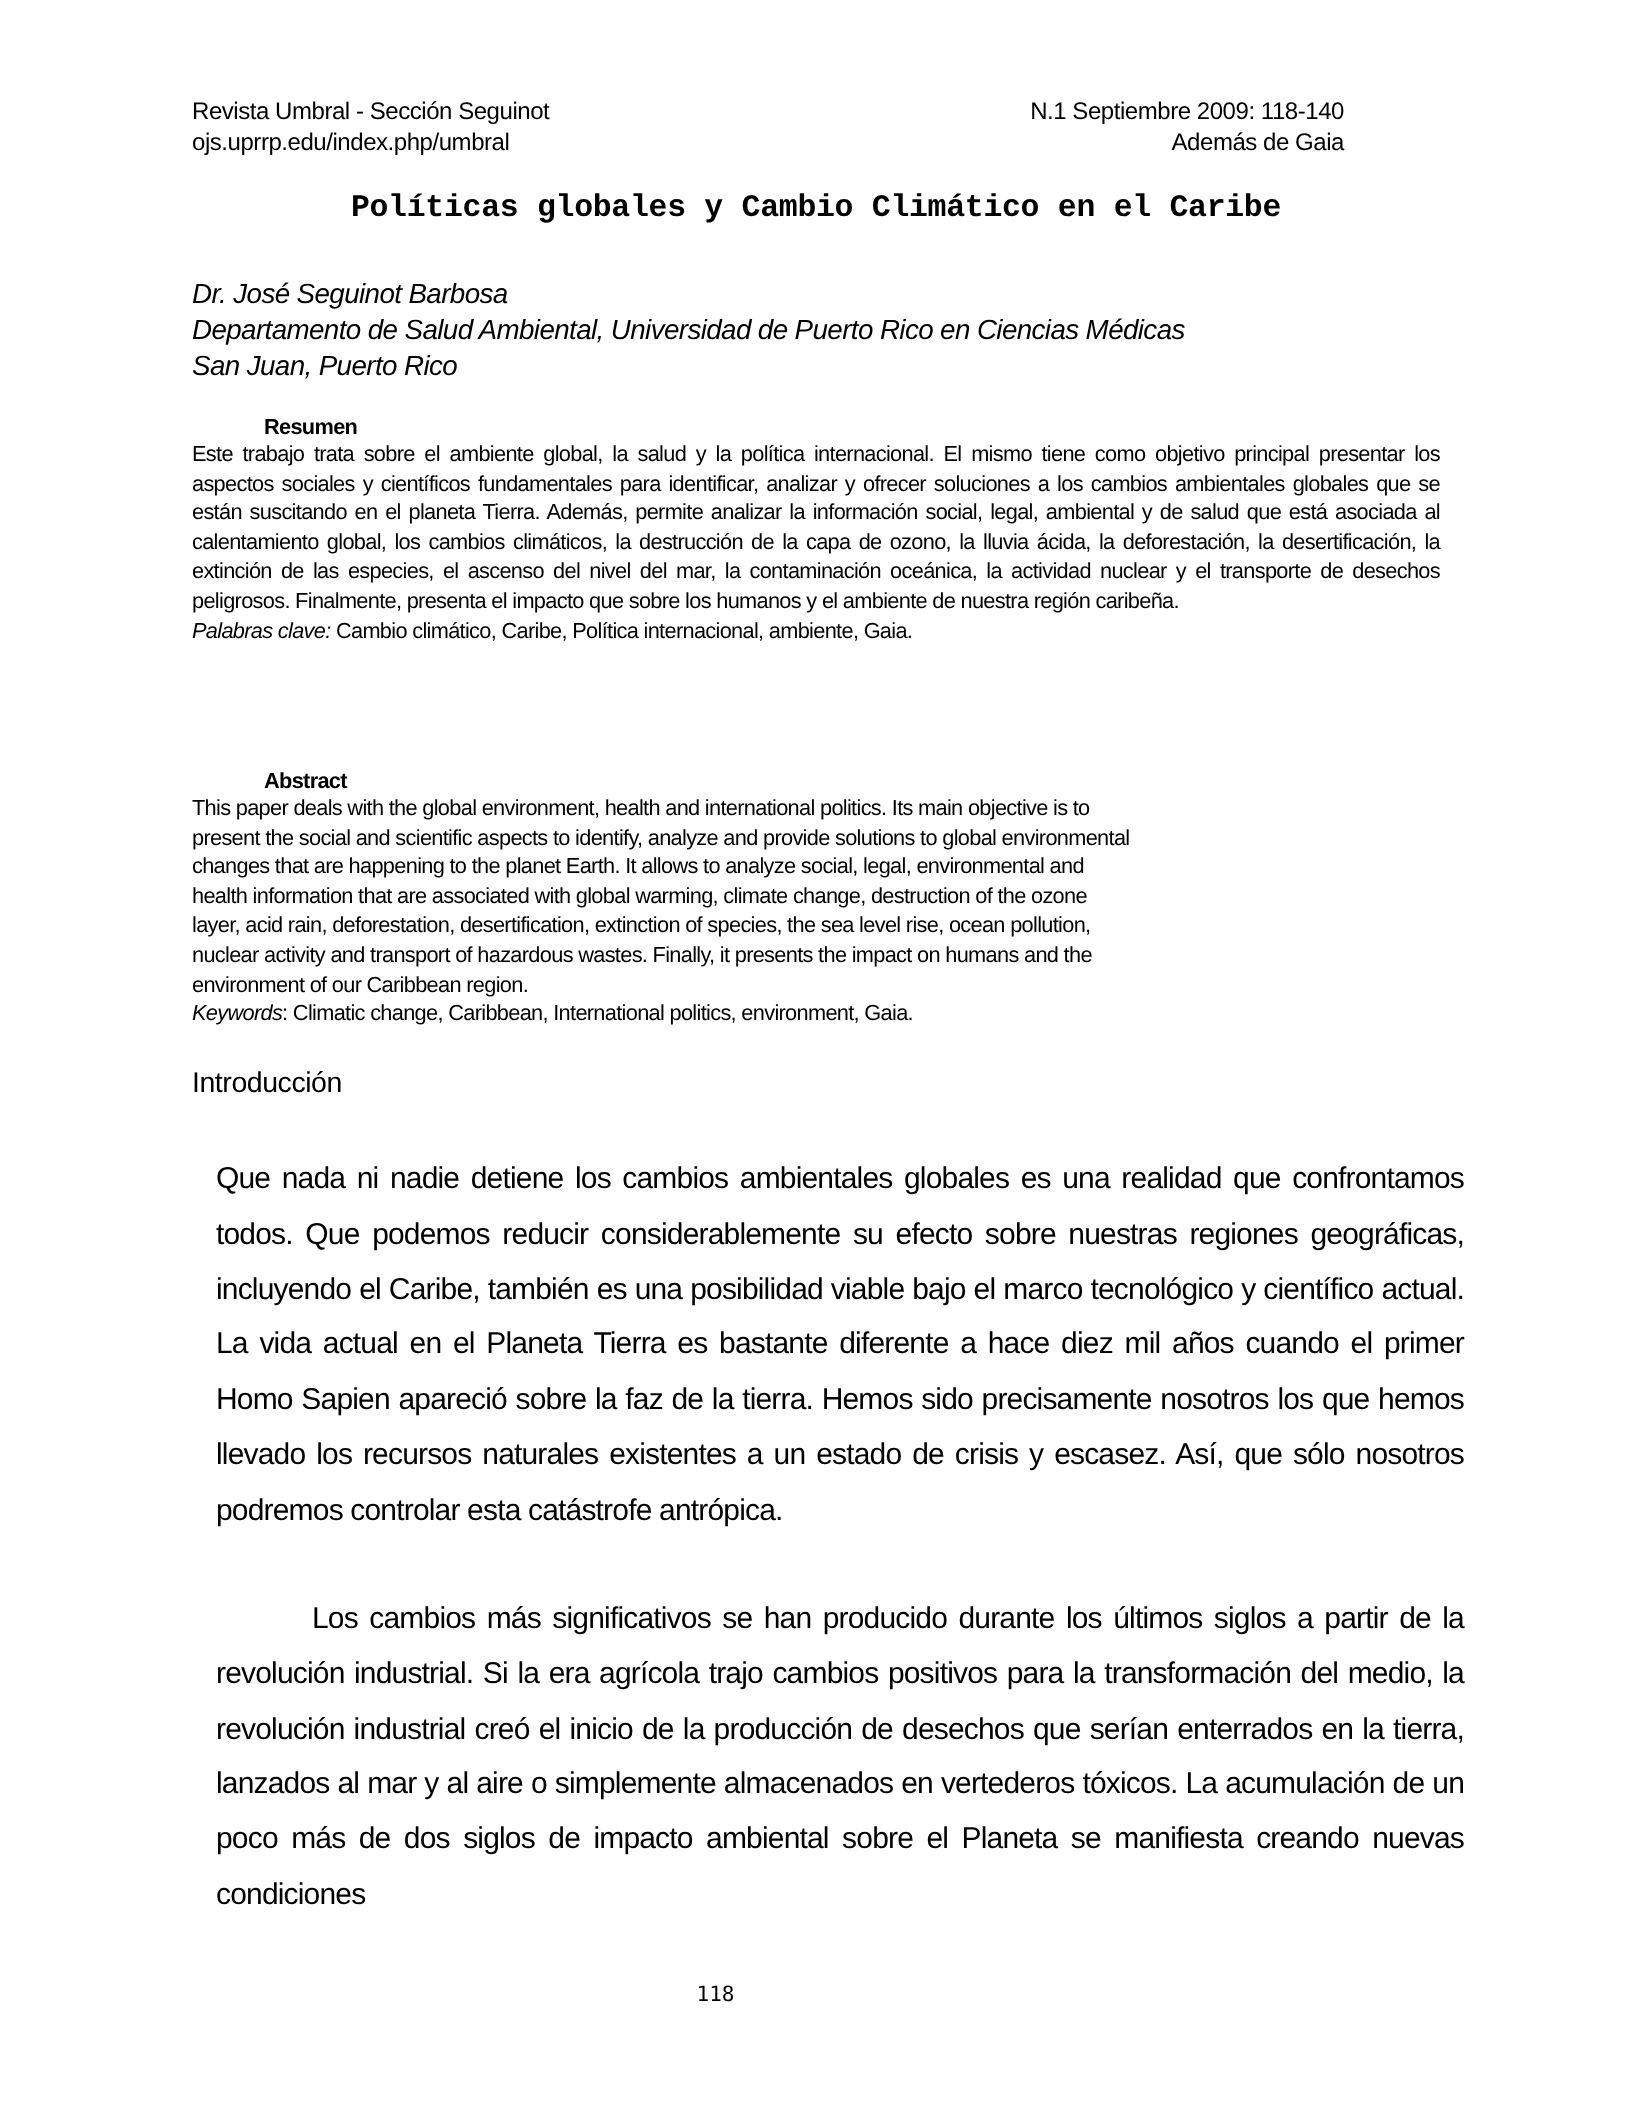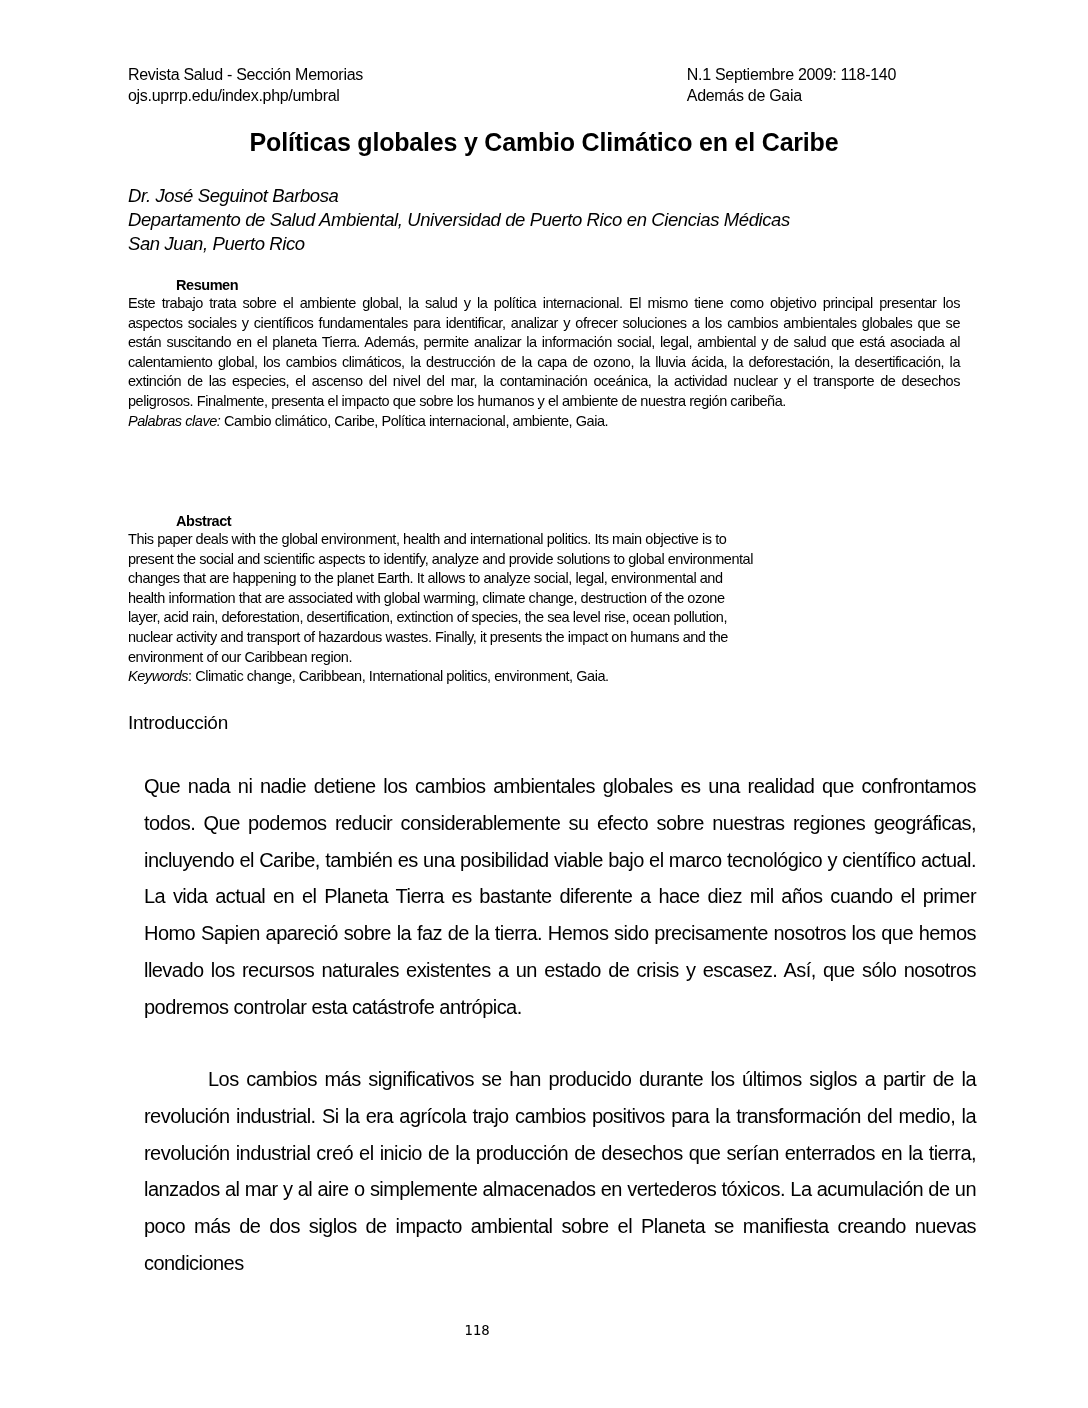--- a/index.html
+++ b/index.html
@@ -1,24 +1,24 @@
 <!DOCTYPE html>
 <html><head>
 <meta charset="utf-8">
 <style>
   html, body { margin: 0; padding: 0; background: #ffffff; }
   body { width: 1088px; height: 1408px; position: relative; overflow: hidden; color: #000; font-family: "Liberation Sans", sans-serif; }
   .page { position: absolute; left: 0; top: 0; width: 1088px; height: 1408px; }
 
   .hdr { position: absolute; top: 64px; left: 128px; width: 768px; font-size: 16px; line-height: 21px; font-stretch: condensed; }
   .hdr-left { position: absolute; left: 0; top: 0; }
-  .hdr-right { position: absolute; right: 0; top: 0; }
+  .hdr-right { position: absolute; right: 0; top: 0; text-align: right; }
   .hdr div { white-space: nowrap; letter-spacing: -0.3px; }
 
-  .title { position: absolute; top: 128px; left: 128px; width: 832px; text-align: center; font-weight: bold; font-size: 25px; letter-spacing: -0.2px; }
+  .title { position: absolute; top: 128px; left: 128px; width: 832px; text-align: center; font-weight: bold; font-size: 21px; letter-spacing: -0.2px; font-family: Liberation Mono, monospace; }
 
   .author { position: absolute; top: 184px; left: 128px; font-style: italic; font-size: 18.5px; line-height: 24px; letter-spacing: -0.4px; }
 
   .abs-block { position: absolute; left: 128px; width: 832px; font-size: 14.5px; line-height: 19.6px; letter-spacing: -0.45px; }
   .abs-block .h { font-weight: bold; font-size: 14.5px; line-height: 18px; margin-left: 48px; }
   .abs-block p { margin: 0; text-align: justify; }
   .abs-block .kw i { }
   #resumen { top: 276px; }
   #abstract { top: 512px; }
   #abstract p { text-align: left; }
@@ -30,21 +30,21 @@
 
   .pagenum { position: absolute; top: 1322px; left: 0; width: 954px; text-align: center; font-family: "DejaVu Sans Mono", monospace; font-size: 14px; }
 </style>
 </head>
 <body>
 
 <div class="page">
 
   <div class="hdr">
     <div class="hdr-left">
-      <div>Revista Salud - Sección Memorias</div>
+      <div>Revista Umbral - Sección Seguinot</div>
       <div>ojs.uprrp.edu/index.php/umbral</div>
     </div>
     <div class="hdr-right">
       <div>N.1 Septiembre 2009: 118-140</div>
       <div>Además de Gaia</div>
     </div>
   </div>
 
   <div class="title">Políticas globales y Cambio Climático en el Caribe</div>
 

